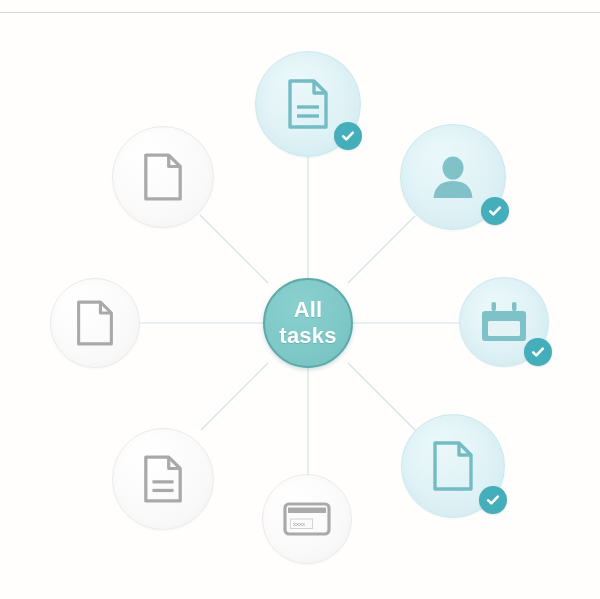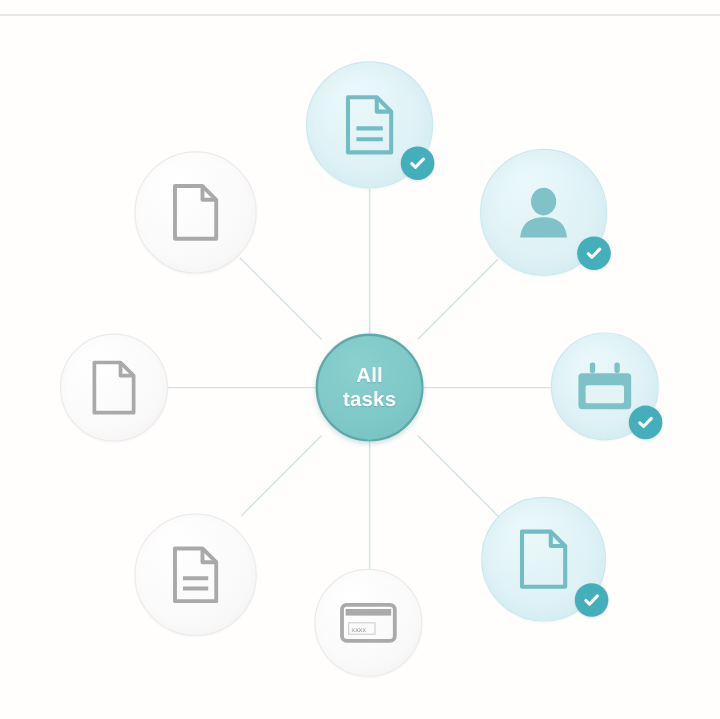--- a/index.html
+++ b/index.html
@@ -97,21 +97,21 @@
     border-radius: 50%;
     background: radial-gradient(circle at 40% 30%, #8ad0cf 0%, #7ec8c7 60%, #74c1c0 100%);
     border: 2px solid #5fa9ab;
     box-shadow: 0 2px 4px rgba(40,120,125,0.22);
     display: flex;
     flex-direction: column;
     align-items: center;
     justify-content: center;
     color: #ffffff;
     font-weight: bold;
-    font-size: 17px;
+    font-size: 22px;
     line-height: 1.18;
     text-align: center;
     letter-spacing: 0.2px;
     text-shadow: 0 1px 1px rgba(60,130,135,0.35);
   }
   .hub .l1, .hub .l2 { display: block; }
 </style>
 </head>
 <body>
 

